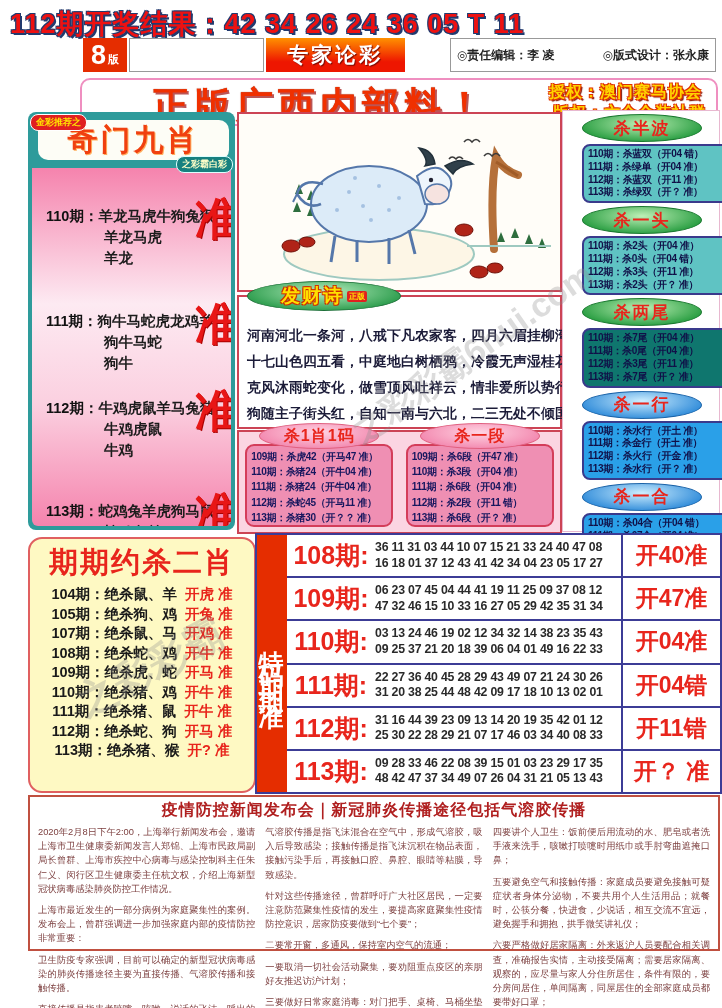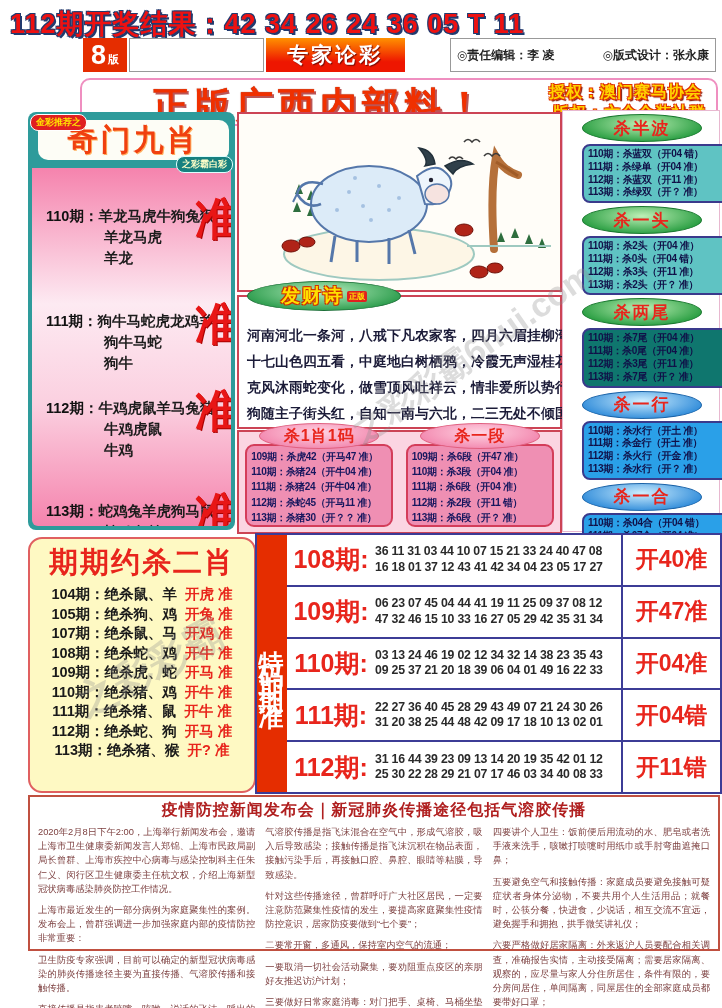--- a/index.html
+++ b/index.html
@@ -397,20 +397,28 @@
         <div class="t-res">开04错</div>
       </div>
       <div class="t-row">
         <div class="t-issue">112期:</div>
         <div class="t-nums">
             <div>31 16 44 39 23 09 13 14 20 19 35 42 01 12</div>
             <div>25 30 22 28 29 21 07 17 46 03 34 40 08 33</div>
           </div>
         <div class="t-res">开11错</div>
       </div>
+      <div class="t-row">
+        <div class="t-issue">113期:</div>
+        <div class="t-nums">
+            <div>09 28 33 46 22 08 39 15 01 03 23 29 17 35</div>
+            <div>48 42 47 37 34 49 07 26 04 31 21 05 13 43</div>
+          </div>
+        <div class="t-res">开？ 准</div>
+      </div>
     </div>
   </div>
 
   <div class="news">
     <div class="news-title">疫情防控新闻发布会｜新冠肺炎传播途径包括气溶胶传播</div>
     <div class="news-cols">
       <div class="news-col">
         <p>2020年2月8日下午2:00，上海举行新闻发布会，邀请上海市卫生健康委新闻发言人郑锦、上海市民政局副局长曾群、上海市疾控中心病毒与感染控制科主任朱仁义、闵行区卫生健康委主任杭文权，介绍上海新型冠状病毒感染肺炎防控工作情况。</p>
         <p>上海市最近发生的一部分病例为家庭聚集性的案例。发布会上，曾群强调进一步加强家庭内部的疫情防控非常重要：</p>
         <p>卫生防疫专家强调，目前可以确定的新型冠状病毒感染的肺炎传播途径主要为直接传播、气溶胶传播和接触传播。</p>

